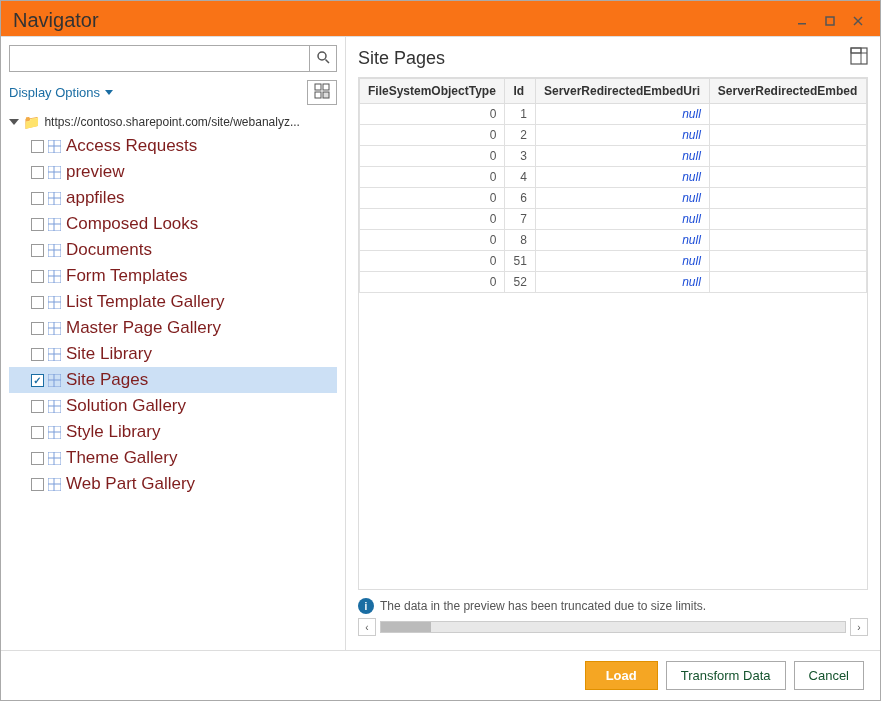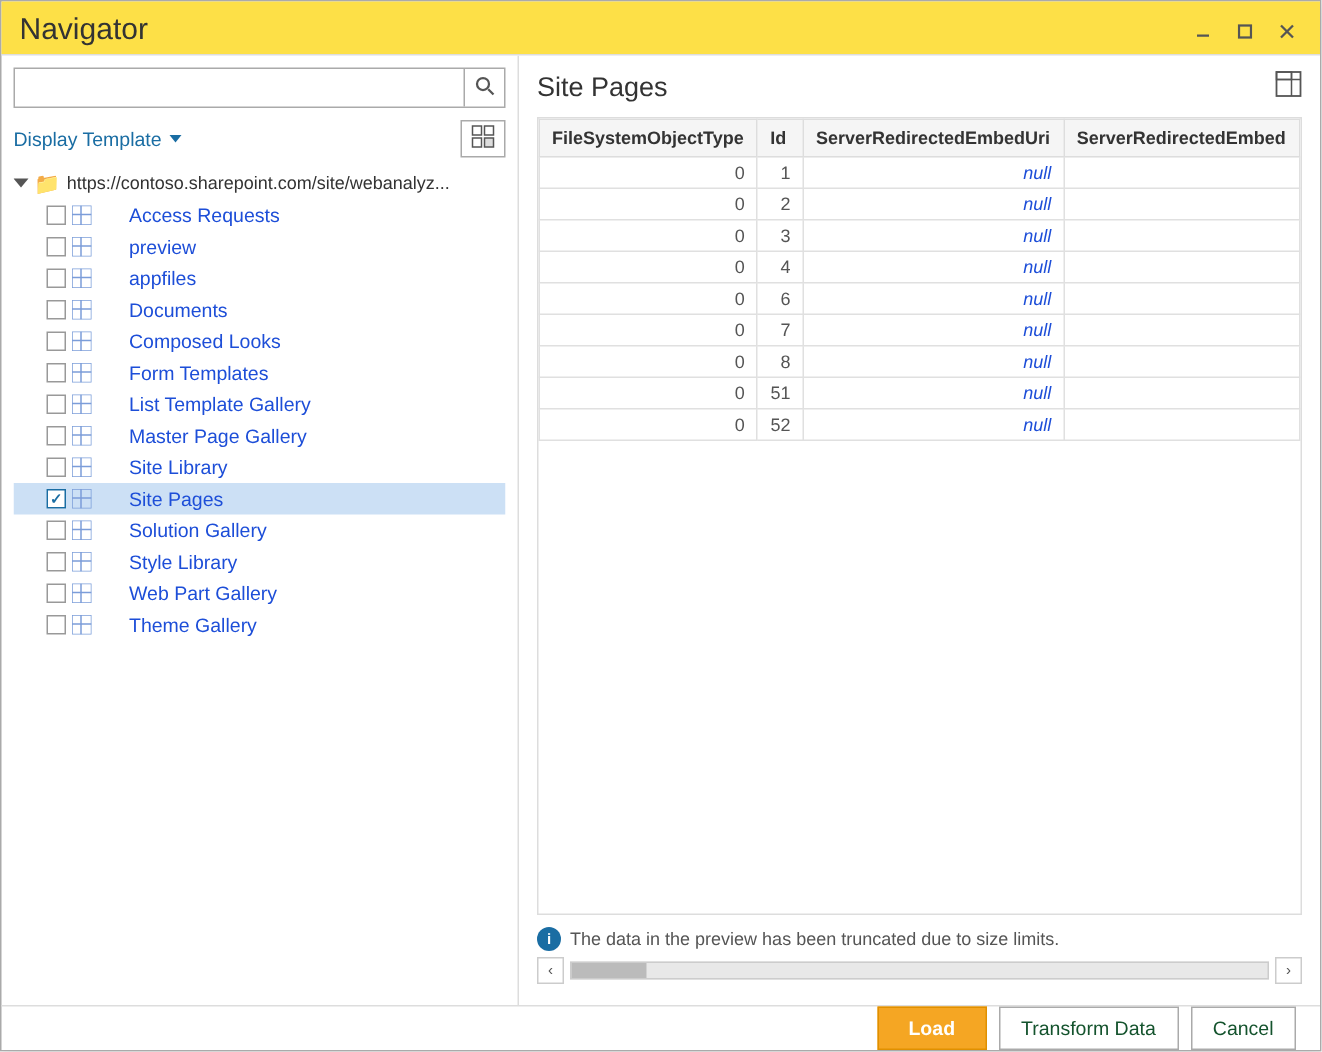--- a/index.html
+++ b/index.html
@@ -19,21 +19,21 @@
       border: 1px solid #aaa;
       box-shadow: 2px 2px 10px rgba(0,0,0,0.3);
       display: flex;
       flex-direction: column;
     }
     .title-bar {
       display: flex;
       justify-content: space-between;
       align-items: center;
       padding: 8px 12px 4px 12px;
-      background: #fde047;
+      background: #f97316;
     }
     .title-bar-title {
       font-size: 20px;
       font-weight: 300;
       color: #333;
     }
     .title-bar-controls {
       display: flex;
       gap: 8px;
     }
@@ -163,24 +163,23 @@
       font-size: 10px;
       font-weight: bold;
     }
     .tree-item-icon {
       display: flex;
       align-items: center;
       gap: 1px;
       flex-shrink: 0;
     }
     .tree-item-label {
-      font-size: 13px;
-      color: #1d4ed8;
+      font-size: 17px;
+      color: #7f1d1d;
       white-space: nowrap;
-      margin-left: 20px;
     }
 
     
     .right-panel {
       flex: 1;
       display: flex;
       flex-direction: column;
       padding: 10px 12px;
       overflow: hidden;
     }
@@ -288,21 +287,21 @@
       width: 50px;
       height: 100%;
       background: #bbb;
       cursor: pointer;
     }
     
     .bottom-bar {
       display: flex;
       justify-content: flex-end;
       align-items: center;
-      padding: 0 16px;
+      padding: 10px 16px;
       gap: 8px;
       border-top: 1px solid #ddd;
     }
     .btn-load {
       background: #f5a623;
       border: 1px solid #e09000;
       color: #fff;
       padding: 6px 20px;
       cursor: pointer;
       font-size: 13px;
@@ -374,21 +373,21 @@
         <button class="search-btn">
           <svg width="14" height="14" viewBox="0 0 14 14">
             <circle cx="6" cy="6" r="4" fill="none" stroke="#555" stroke-width="1.5"></circle>
             <line x1="9.5" y1="9.5" x2="13" y2="13" stroke="#555" stroke-width="1.5"></line>
           </svg>
         </button>
       </div>
 
       <div class="display-options-row">
         <button class="display-options-btn">
-          <span>Display Template</span>
+          <span>Display Options</span>
           <span class="chevron-down"></span>
         </button>
         <button class="select-all-btn">
           <svg width="16" height="16" viewBox="0 0 16 16">
             <rect x="1" y="1" width="6" height="6" fill="none" stroke="#555" stroke-width="1"></rect>
             <rect x="9" y="1" width="6" height="6" fill="none" stroke="#555" stroke-width="1"></rect>
             <rect x="1" y="9" width="6" height="6" fill="none" stroke="#555" stroke-width="1"></rect>
             <rect x="9" y="9" width="6" height="6" fill="#ddd" stroke="#555" stroke-width="1"></rect>
           </svg>
         </button>
@@ -438,32 +437,32 @@
             </div>
             <div class="tree-item">
               <div class="tree-item-checkbox"></div>
               <div class="tree-item-icon">
       <svg width="13" height="13" viewBox="0 0 13 13" style="margin-right:1px">
         <rect x="0" y="0" width="13" height="13" fill="none" stroke="#7b9dd9" stroke-width="1"></rect>
         <line x1="0" y1="6" x2="13" y2="6" stroke="#7b9dd9" stroke-width="1"></line>
         <line x1="6" y1="0" x2="6" y2="13" stroke="#7b9dd9" stroke-width="1"></line>
       </svg>
     </div>
+              <span class="tree-item-label">Composed Looks</span>
+            </div>
+            <div class="tree-item">
+              <div class="tree-item-checkbox"></div>
+              <div class="tree-item-icon">
+      <svg width="13" height="13" viewBox="0 0 13 13" style="margin-right:1px">
+        <rect x="0" y="0" width="13" height="13" fill="none" stroke="#7b9dd9" stroke-width="1"></rect>
+        <line x1="0" y1="6" x2="13" y2="6" stroke="#7b9dd9" stroke-width="1"></line>
+        <line x1="6" y1="0" x2="6" y2="13" stroke="#7b9dd9" stroke-width="1"></line>
+      </svg>
+    </div>
               <span class="tree-item-label">Documents</span>
-            </div>
-            <div class="tree-item">
-              <div class="tree-item-checkbox"></div>
-              <div class="tree-item-icon">
-      <svg width="13" height="13" viewBox="0 0 13 13" style="margin-right:1px">
-        <rect x="0" y="0" width="13" height="13" fill="none" stroke="#7b9dd9" stroke-width="1"></rect>
-        <line x1="0" y1="6" x2="13" y2="6" stroke="#7b9dd9" stroke-width="1"></line>
-        <line x1="6" y1="0" x2="6" y2="13" stroke="#7b9dd9" stroke-width="1"></line>
-      </svg>
-    </div>
-              <span class="tree-item-label">Composed Looks</span>
             </div>
             <div class="tree-item">
               <div class="tree-item-checkbox"></div>
               <div class="tree-item-icon">
       <svg width="13" height="13" viewBox="0 0 13 13" style="margin-right:1px">
         <rect x="0" y="0" width="13" height="13" fill="none" stroke="#7b9dd9" stroke-width="1"></rect>
         <line x1="0" y1="6" x2="13" y2="6" stroke="#7b9dd9" stroke-width="1"></line>
         <line x1="6" y1="0" x2="6" y2="13" stroke="#7b9dd9" stroke-width="1"></line>
       </svg>
     </div>
@@ -537,32 +536,32 @@
             </div>
             <div class="tree-item">
               <div class="tree-item-checkbox"></div>
               <div class="tree-item-icon">
       <svg width="13" height="13" viewBox="0 0 13 13" style="margin-right:1px">
         <rect x="0" y="0" width="13" height="13" fill="none" stroke="#7b9dd9" stroke-width="1"></rect>
         <line x1="0" y1="6" x2="13" y2="6" stroke="#7b9dd9" stroke-width="1"></line>
         <line x1="6" y1="0" x2="6" y2="13" stroke="#7b9dd9" stroke-width="1"></line>
       </svg>
     </div>
+              <span class="tree-item-label">Theme Gallery</span>
+            </div>
+            <div class="tree-item">
+              <div class="tree-item-checkbox"></div>
+              <div class="tree-item-icon">
+      <svg width="13" height="13" viewBox="0 0 13 13" style="margin-right:1px">
+        <rect x="0" y="0" width="13" height="13" fill="none" stroke="#7b9dd9" stroke-width="1"></rect>
+        <line x1="0" y1="6" x2="13" y2="6" stroke="#7b9dd9" stroke-width="1"></line>
+        <line x1="6" y1="0" x2="6" y2="13" stroke="#7b9dd9" stroke-width="1"></line>
+      </svg>
+    </div>
               <span class="tree-item-label">Web Part Gallery</span>
-            </div>
-            <div class="tree-item">
-              <div class="tree-item-checkbox"></div>
-              <div class="tree-item-icon">
-      <svg width="13" height="13" viewBox="0 0 13 13" style="margin-right:1px">
-        <rect x="0" y="0" width="13" height="13" fill="none" stroke="#7b9dd9" stroke-width="1"></rect>
-        <line x1="0" y1="6" x2="13" y2="6" stroke="#7b9dd9" stroke-width="1"></line>
-        <line x1="6" y1="0" x2="6" y2="13" stroke="#7b9dd9" stroke-width="1"></line>
-      </svg>
-    </div>
-              <span class="tree-item-label">Theme Gallery</span>
             </div>
           </div>
       </div>
     </div>
 
     <div class="right-panel">
       <div class="preview-header">
         <span class="preview-title">Site Pages</span>
         <button class="preview-icon-btn">
           <svg width="18" height="18" viewBox="0 0 18 18">

